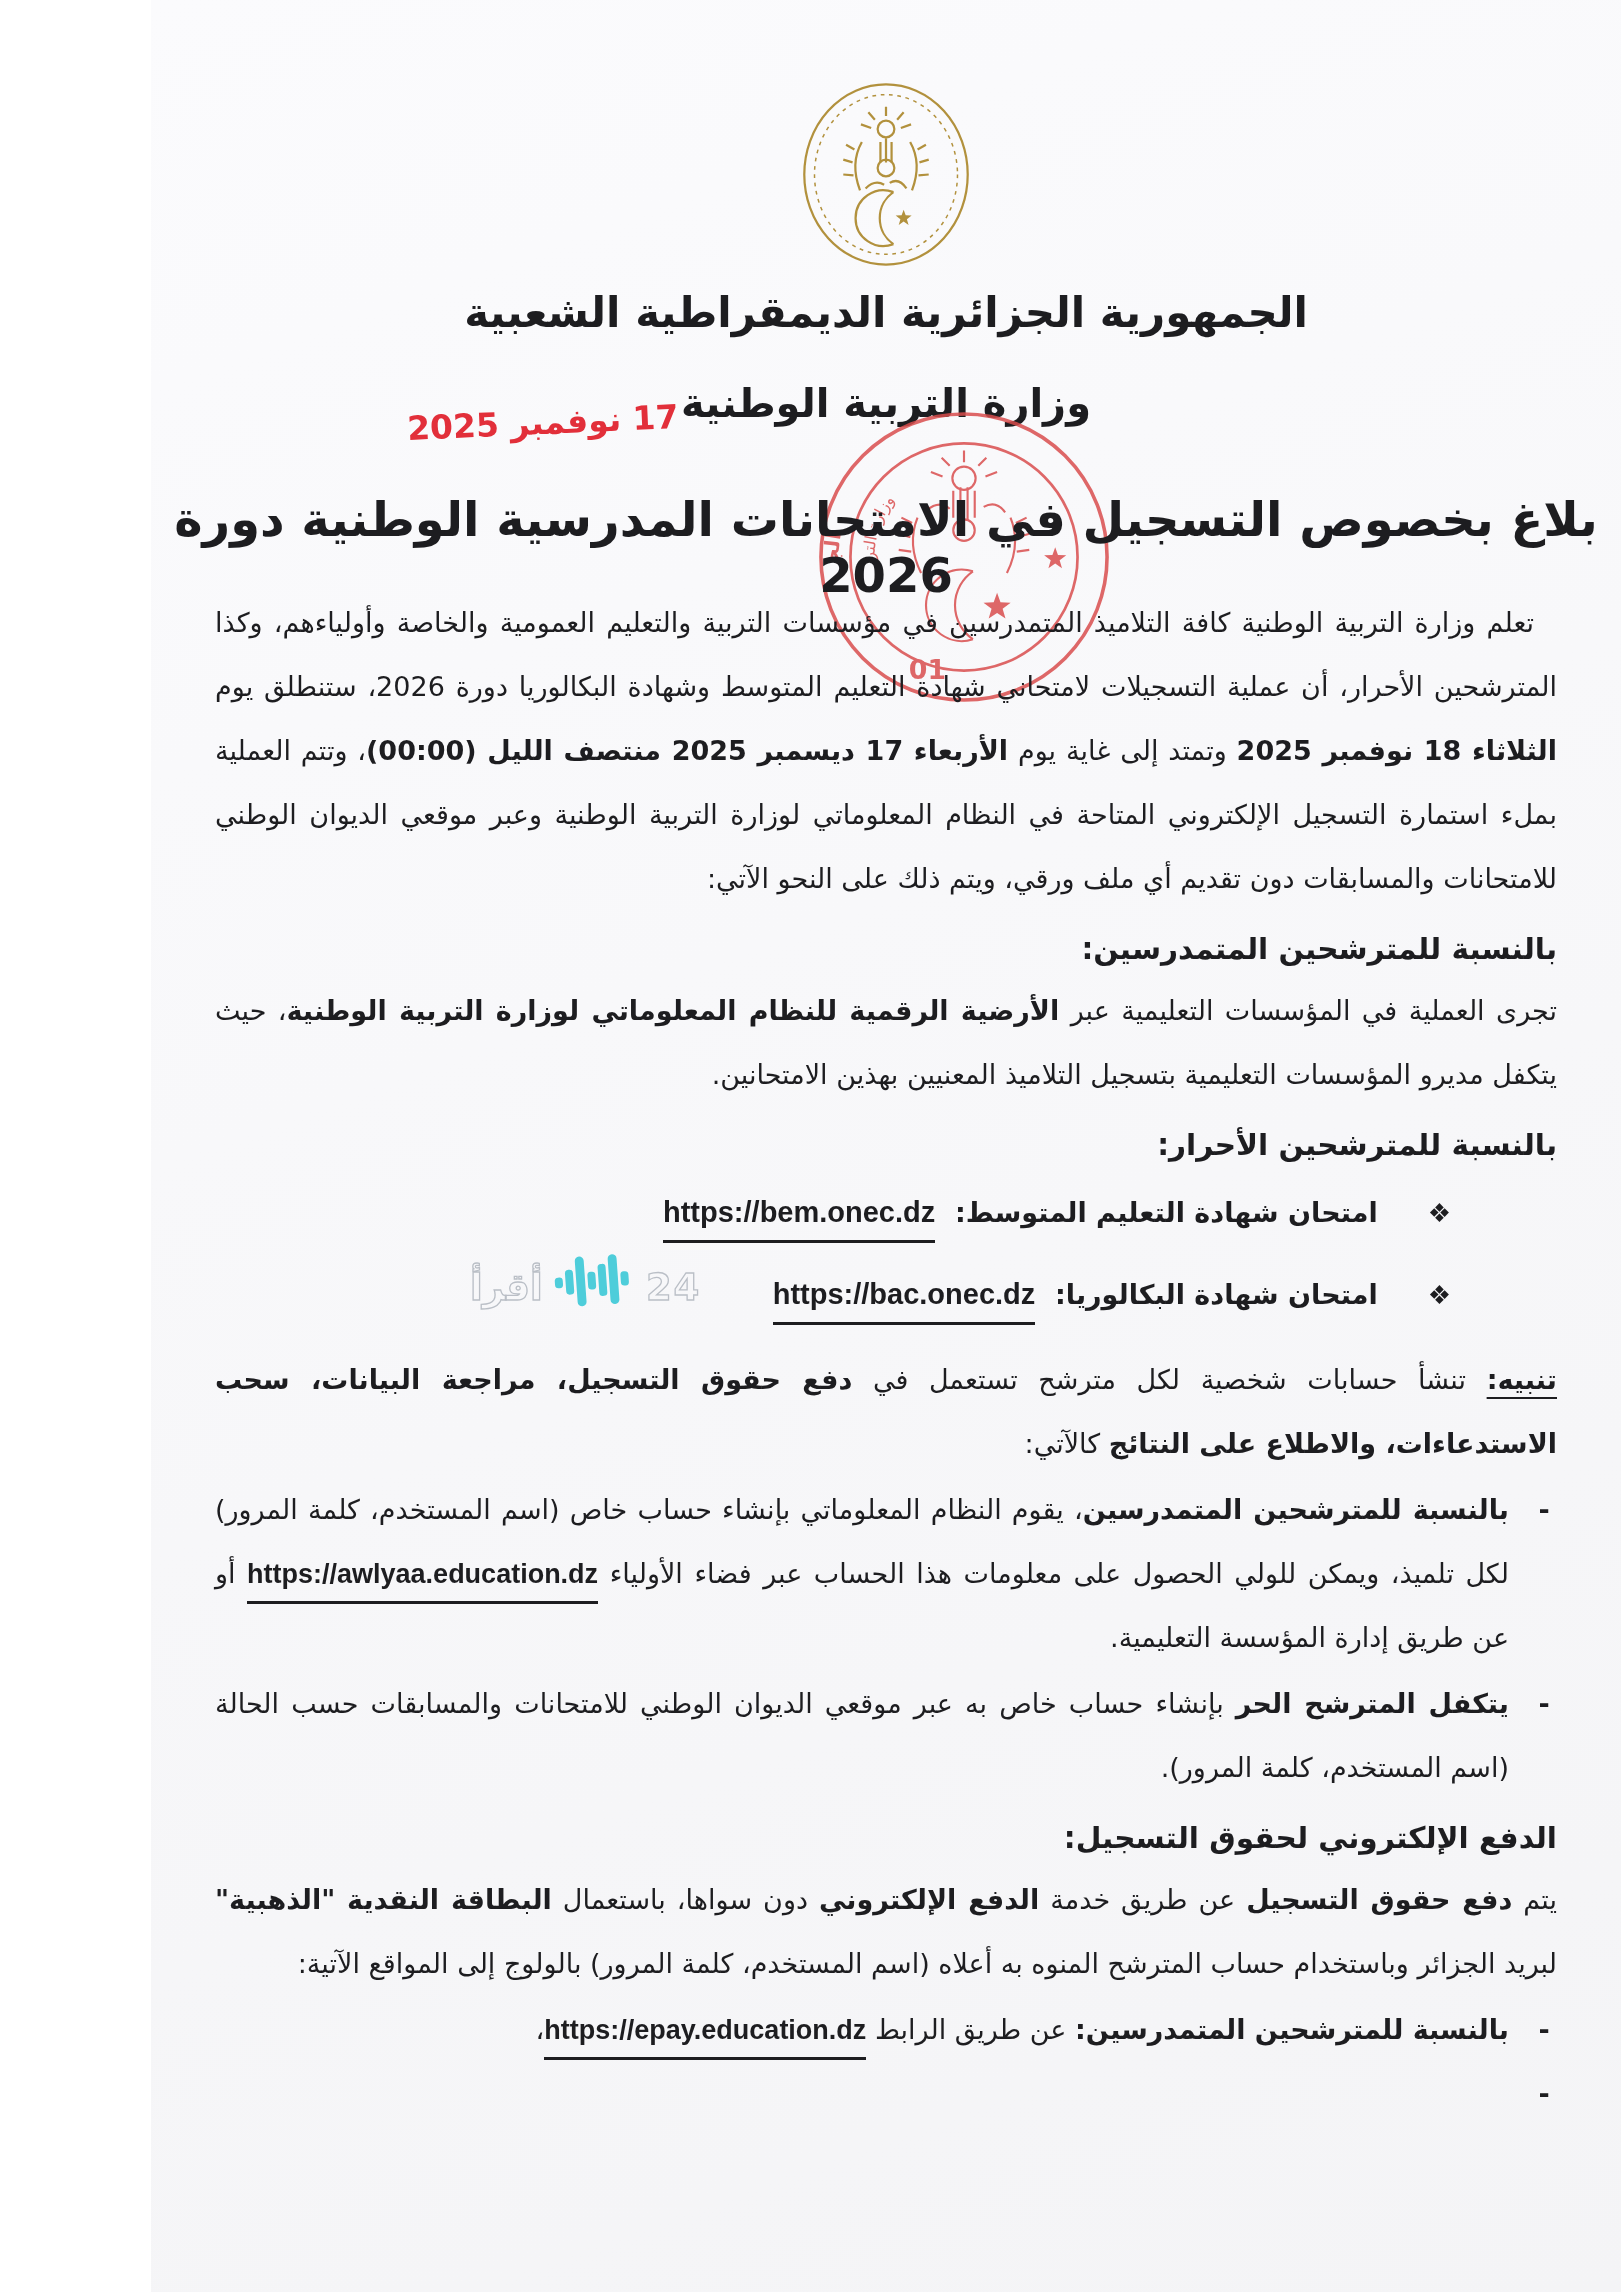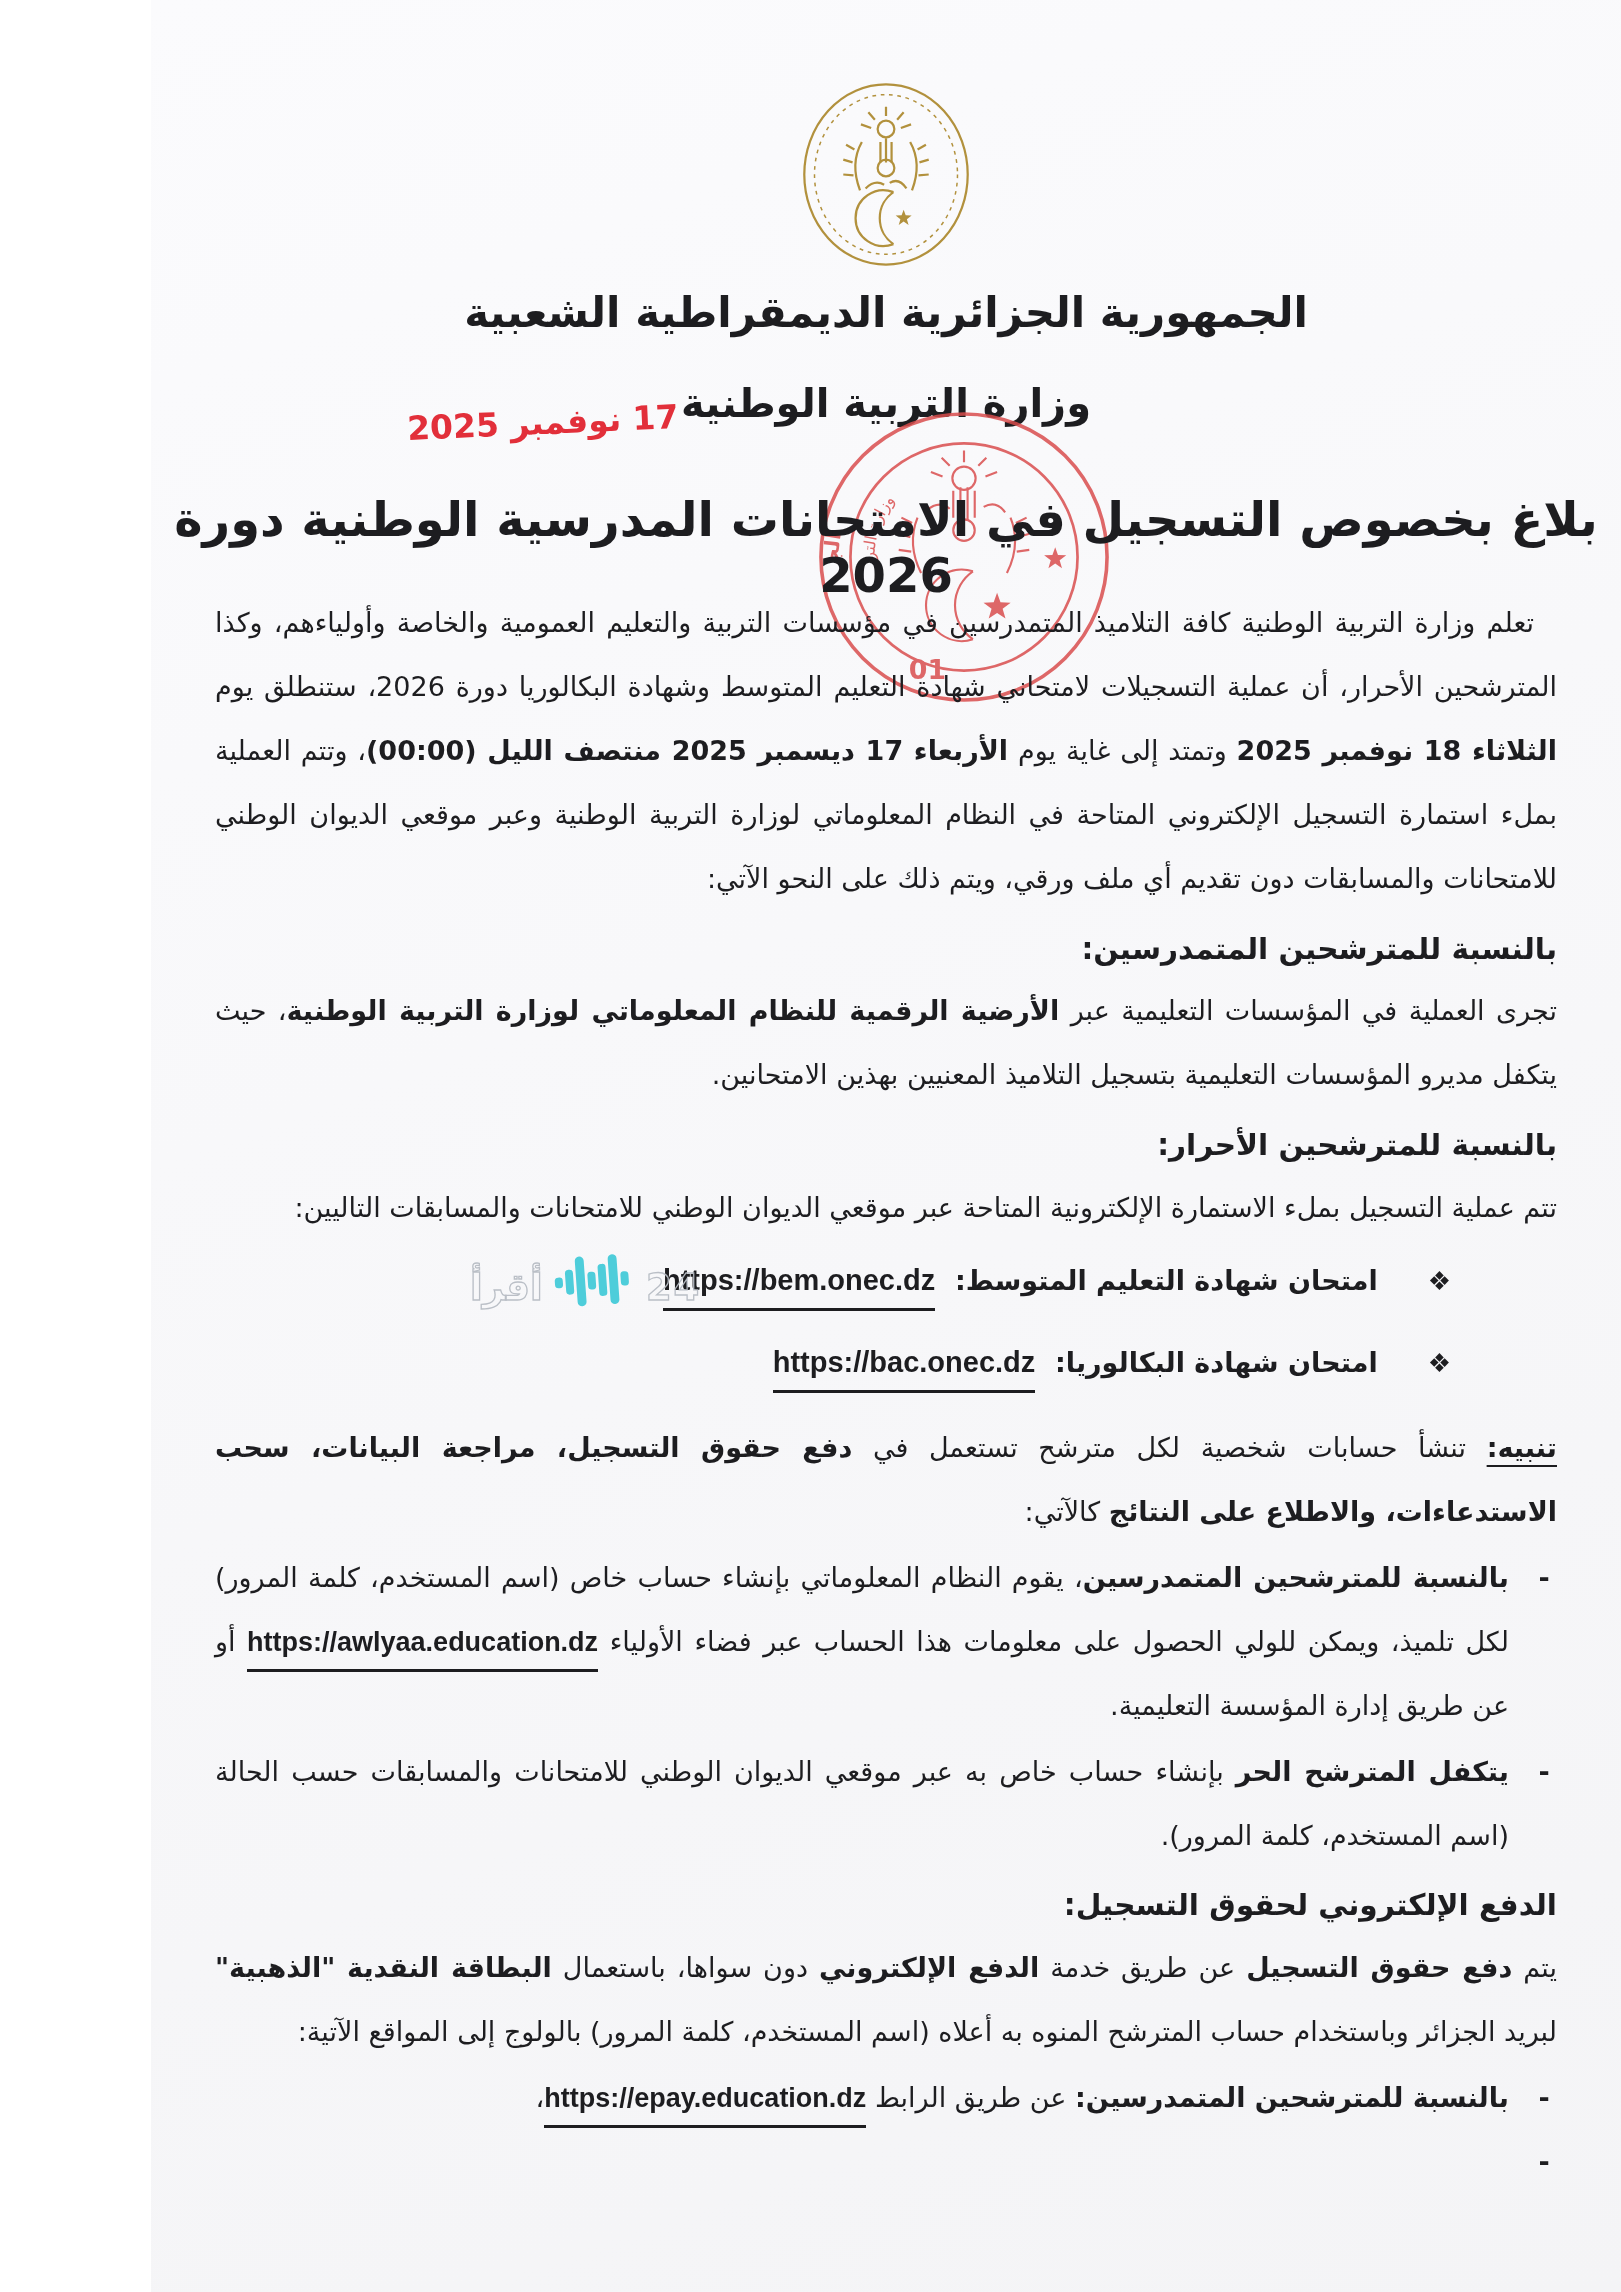--- a/index.html
+++ b/index.html
@@ -114,21 +114,20 @@
   <h1 class="headline">بلاغ بخصوص التسجيل في الامتحانات المدرسية الوطنية دورة 2026</h1>
 
   <div class="content">
 
     <p class="intro"><span>تعلم وزارة التربية الوطنية كافة التلاميذ المتمدرسين في مؤسسات التربية والتعليم  العمومية والخاصة وأولياءهم، وكذا المترشحين الأحرار، أن عملية التسجيلات لامتحاني شهادة التعليم المتوسط وشهادة البكالوريا دورة 2026، ستنطلق يوم </span><span class="b">الثلاثاء 18 نوفمبر 2025</span><span> وتمتد إلى غاية يوم </span><span class="b">الأربعاء 17 ديسمبر 2025 منتصف الليل (00:00)</span><span>، وتتم العملية بملء استمارة التسجيل الإلكتروني المتاحة في النظام المعلوماتي لوزارة التربية الوطنية وعبر موقعي الديوان الوطني للامتحانات والمسابقات دون تقديم أي ملف ورقي، ويتم ذلك على النحو الآتي:</span></p>
 
     <h2 class="section">بالنسبة للمترشحين المتمدرسين:</h2>
     <p><span>تجرى العملية في المؤسسات التعليمية عبر </span><span class="b">الأرضية الرقمية للنظام المعلوماتي لوزارة التربية الوطنية</span><span>، حيث يتكفل مديرو المؤسسات التعليمية بتسجيل التلاميذ المعنيين بهذين الامتحانين.</span></p>
 
     <h2 class="section">بالنسبة للمترشحين الأحرار:</h2>
-    <p><span>تتم عملية التسجيل بملء الاستمارة الإلكترونية المتاحة عبر موقعي الديوان الوطني للامتحانات والمسابقات التاليين:</span></p>
 
     <ul class="diamond-list">
       <li>
         <span class="diamond-bullet">❖</span>
         <span><span class="b">امتحان شهادة التعليم المتوسط:</span><span class="url">https://bem.onec.dz</span></span>
       </li>
       <li>
         <span class="diamond-bullet">❖</span>
         <span><span class="b">امتحان شهادة البكالوريا:</span><span class="url">https://bac.onec.dz</span></span>
       </li>

